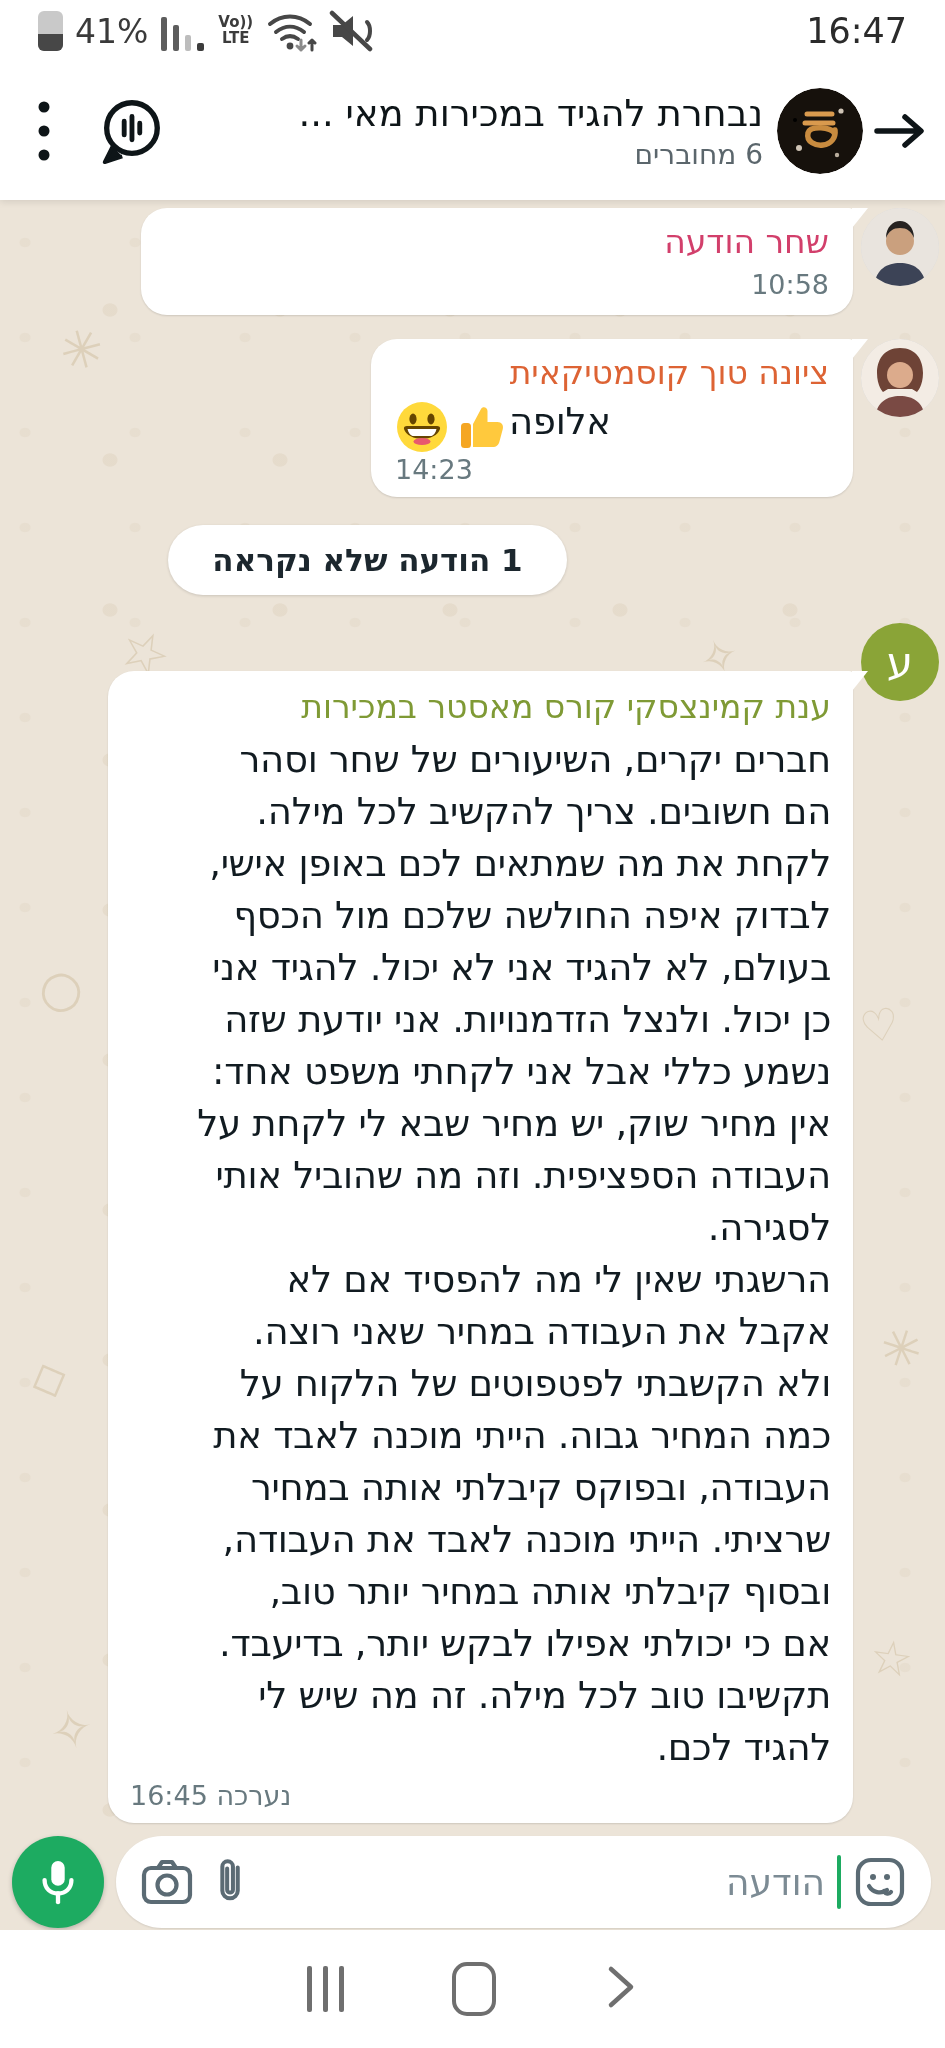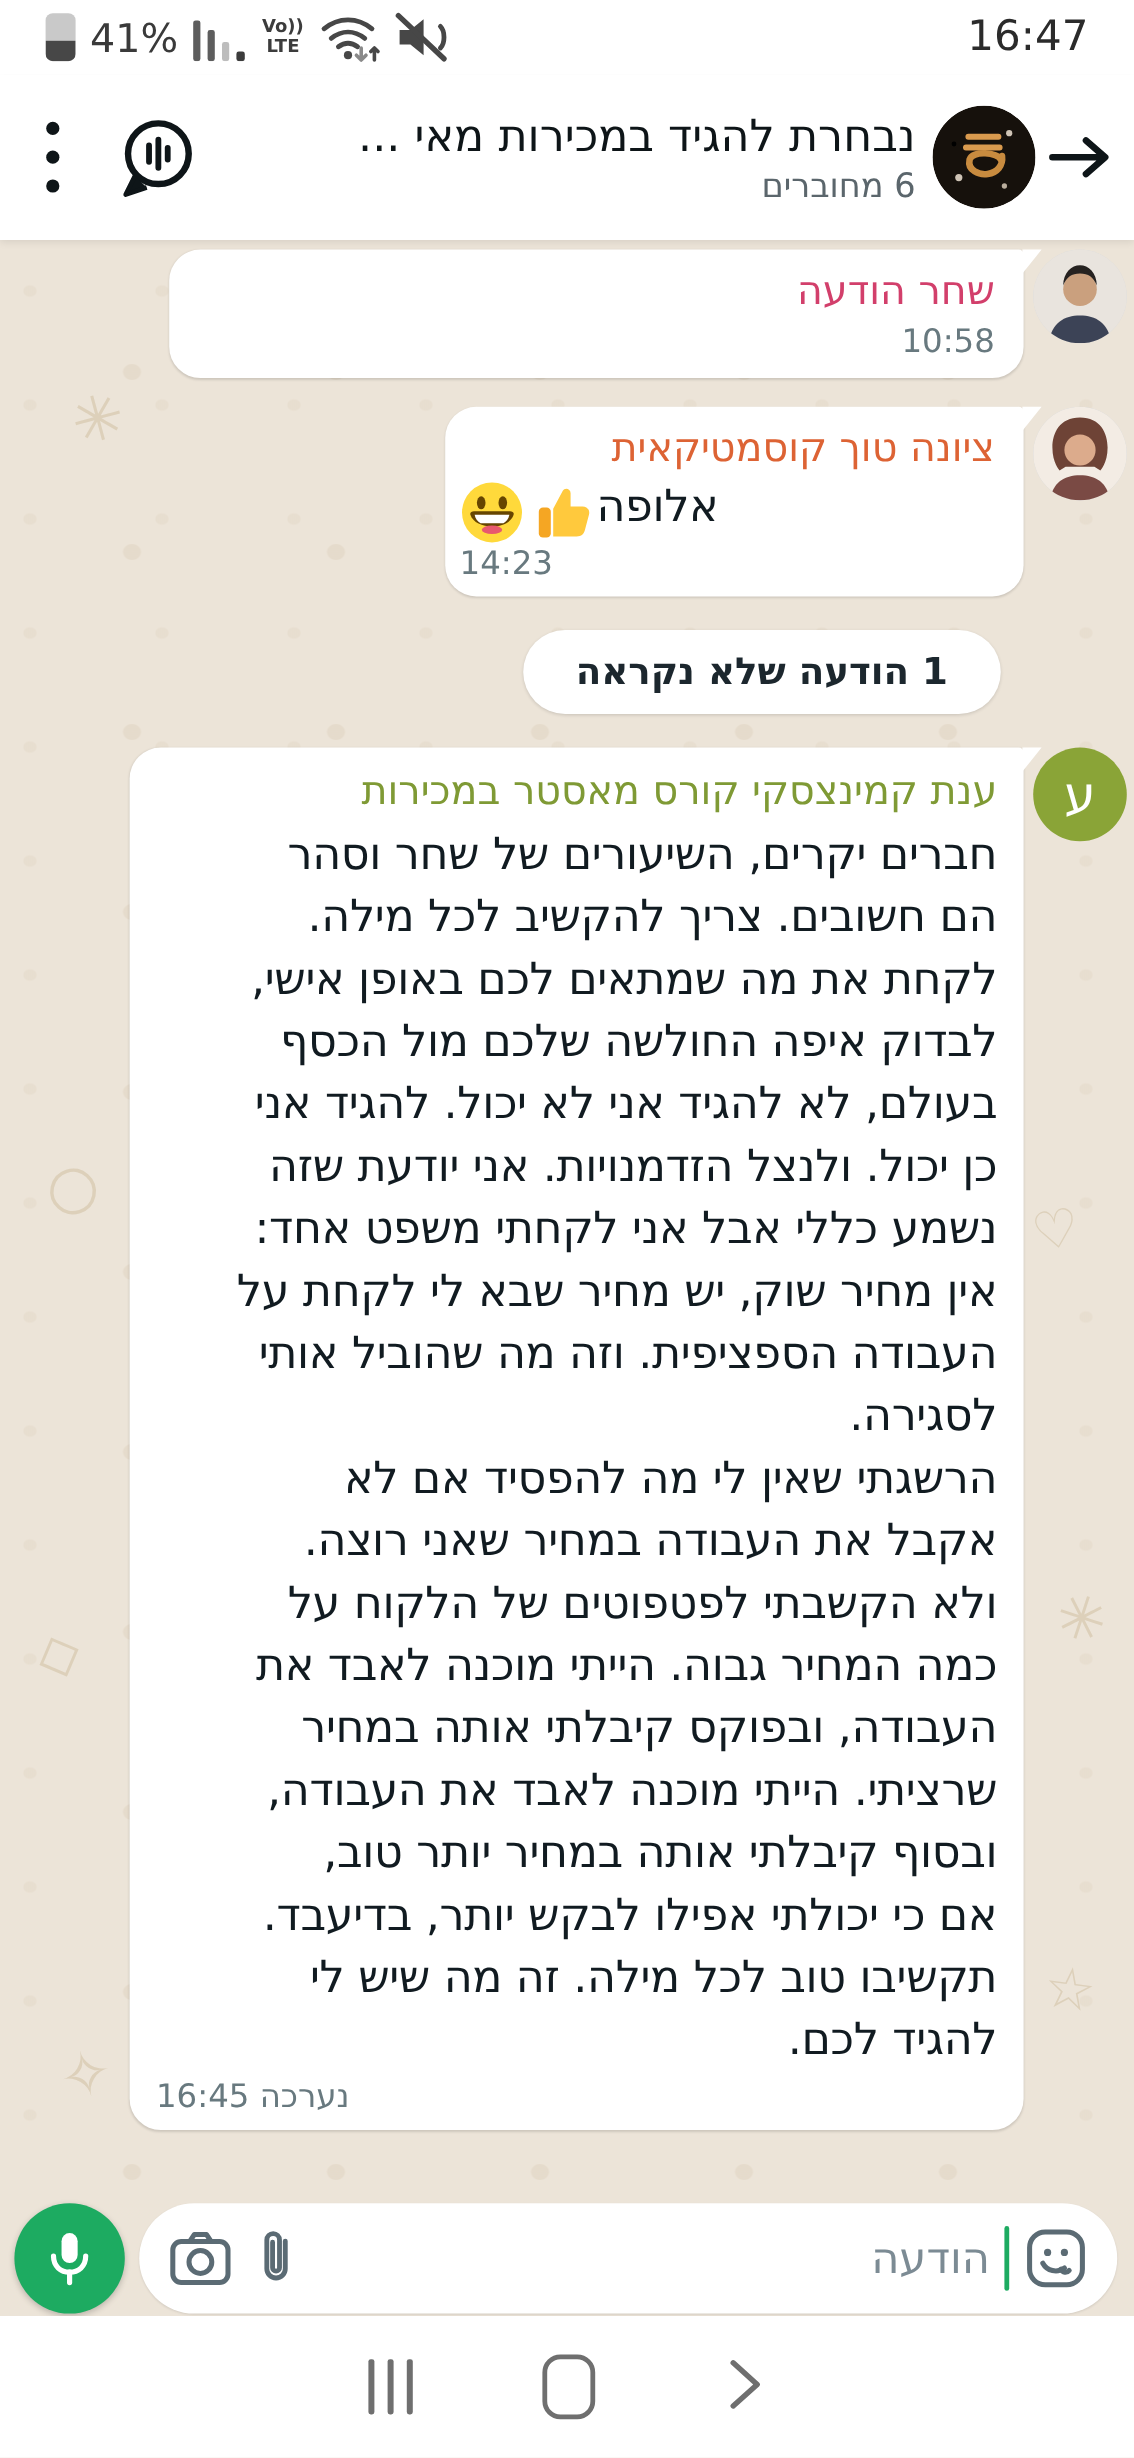--- a/index.html
+++ b/index.html
@@ -43,31 +43,31 @@
   .sender-3{color:#7f9a35;}
   .msg-text{font-size:37px;color:#111b21;letter-spacing:-.3px;}
   .msg-time{font-size:27px;color:#68797f;}
 
   .row-1{margin-top:4px;}
   .bubble-1{min-width:712px;}
   .bubble-1 .body{display:flex;align-items:flex-end;justify-content:space-between;gap:28px;}
   .bubble-1 .msg-time{padding-bottom:3px;}
 
   .row-2{margin-top:24px;}
-  .bubble-2{min-width:482px;padding-left:12px;}
+  .bubble-2{min-width:482px;}
   .bubble-2 .content{display:flex;align-items:flex-start;justify-content:flex-end;gap:3px;}
   .bubble-2 .content .msg-text{margin-right:4px;}
   .emoji{width:54px;height:54px;display:block;}
   .bubble-2 .time-line{text-align:left;margin-top:0;}
 
-  .pill-row{display:flex;margin-top:28px;position:relative;z-index:1;}
+  .pill-row{display:flex;justify-content:center;margin-top:28px;position:relative;z-index:1;}
   .unread-pill{background:#fff;border-radius:38px;padding:17px 44px;font-size:31px;font-weight:700;color:#1c272e;box-shadow:0 1px 3px rgba(0,0,0,.14);transform:translateX(-105px);}
 
   .row-3{margin-top:28px;}
-  .bubble-3{width:745px;padding:16px 22px 12px;}
+  .bubble-3{width:745px;padding:16px 22px 12px;margin-top:48px;}
   .bubble-3 .msg-text{white-space:pre-line;line-height:52px;text-align:right;}
   .bubble-3 .meta-line{text-align:left;margin-top:6px;}
 
   
   .composer{position:absolute;left:12px;right:14px;bottom:120px;height:92px;display:flex;align-items:center;gap:12px;z-index:6;direction:rtl;}
   .input-pill{flex:1;height:92px;background:#fff;border-radius:46px;display:flex;align-items:center;padding:0 24px;gap:12px;box-shadow:0 1px 2px rgba(0,0,0,.10);box-sizing:border-box;}
   .caret{width:4px;height:54px;border-radius:2px;background:#1dab61;}
   .placeholder{font-size:36px;color:#7c8b94;margin-left:30px;}
   .pill-spacer{flex:1;}
   .icon-btn{display:flex;align-items:center;justify-content:center;}

